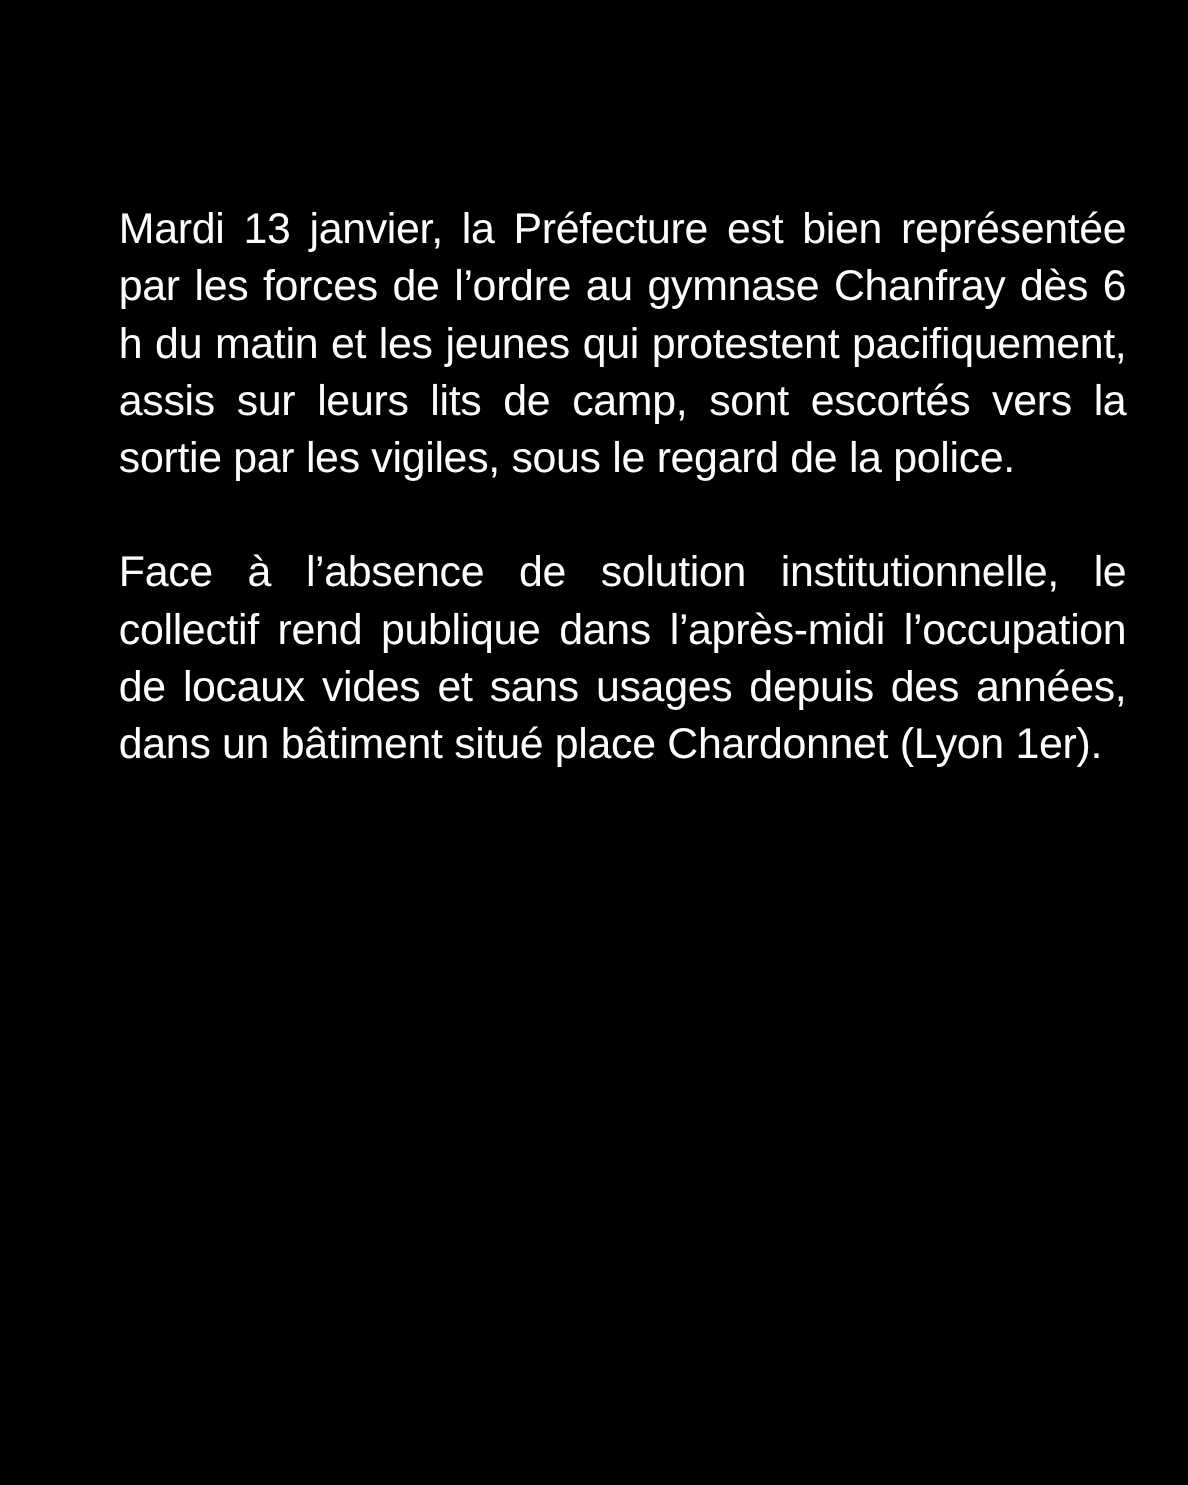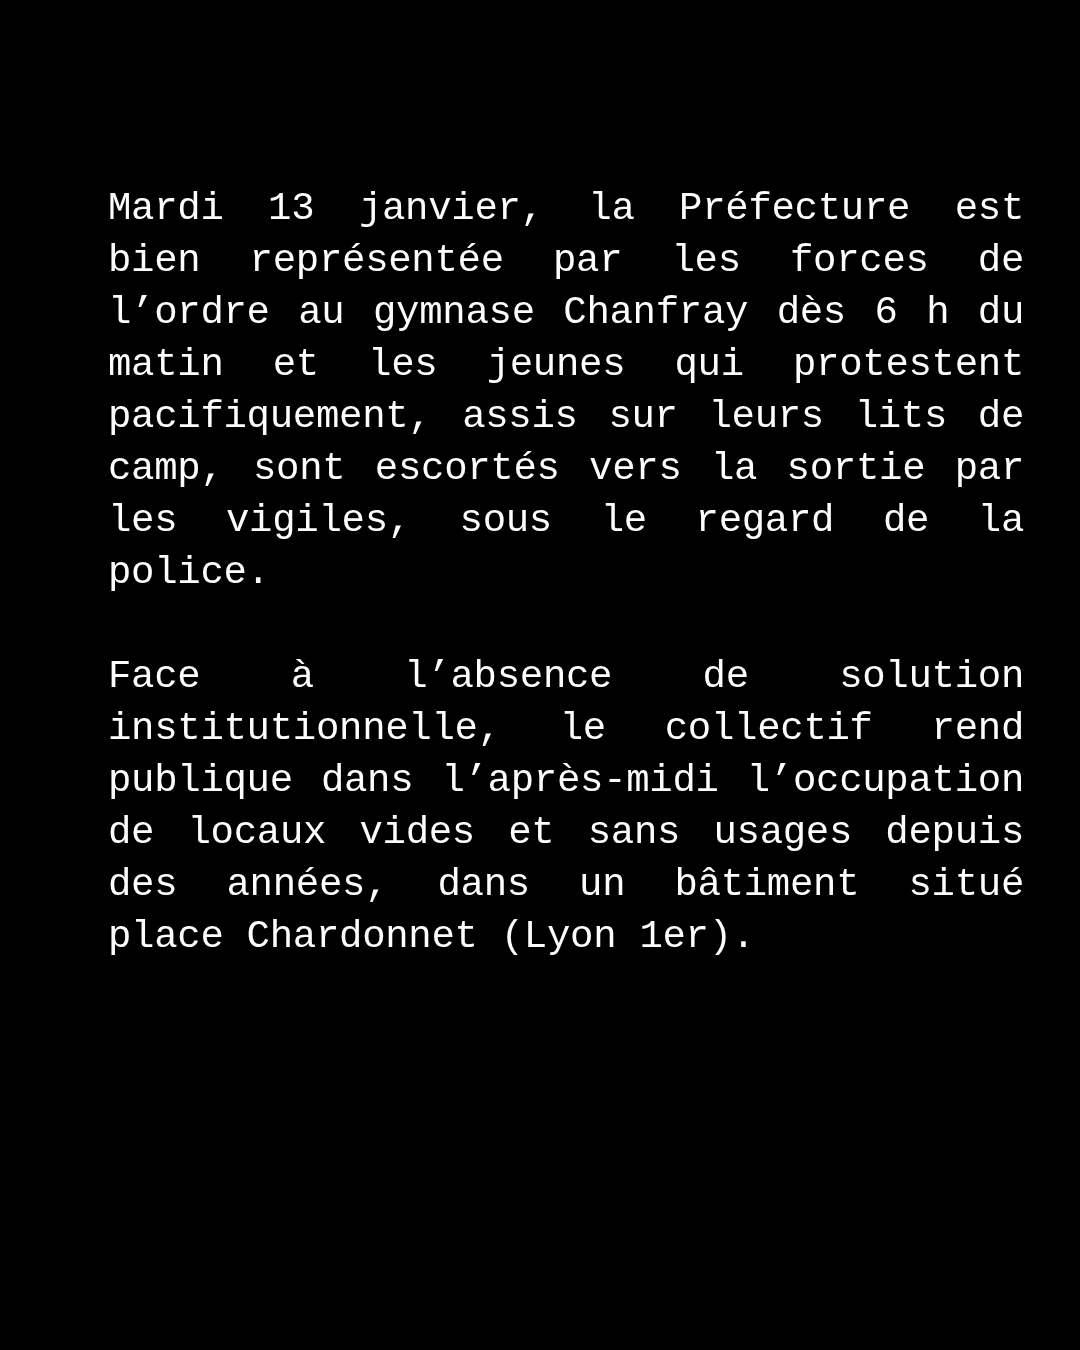--- a/index.html
+++ b/index.html
@@ -12,21 +12,20 @@
       background: #000000;
       overflow: hidden;
       font-family: "Liberation Sans", "DejaVu Sans", sans-serif;
     }
     .post-canvas {
       box-sizing: border-box;
       width: 1080px;
       height: 1350px;
       background: #000000;
       padding: 183px 56px 0 108px;
-      font-family: Liberation Mono, monospace;
     }
     .post-text p {
       margin: 0 0 52px 0;
       color: #fdfdfd;
       font-size: 39px;
       line-height: 52px;
       font-weight: 400;
       letter-spacing: -0.3px;
       text-align: justify;
       text-justify: inter-word;

